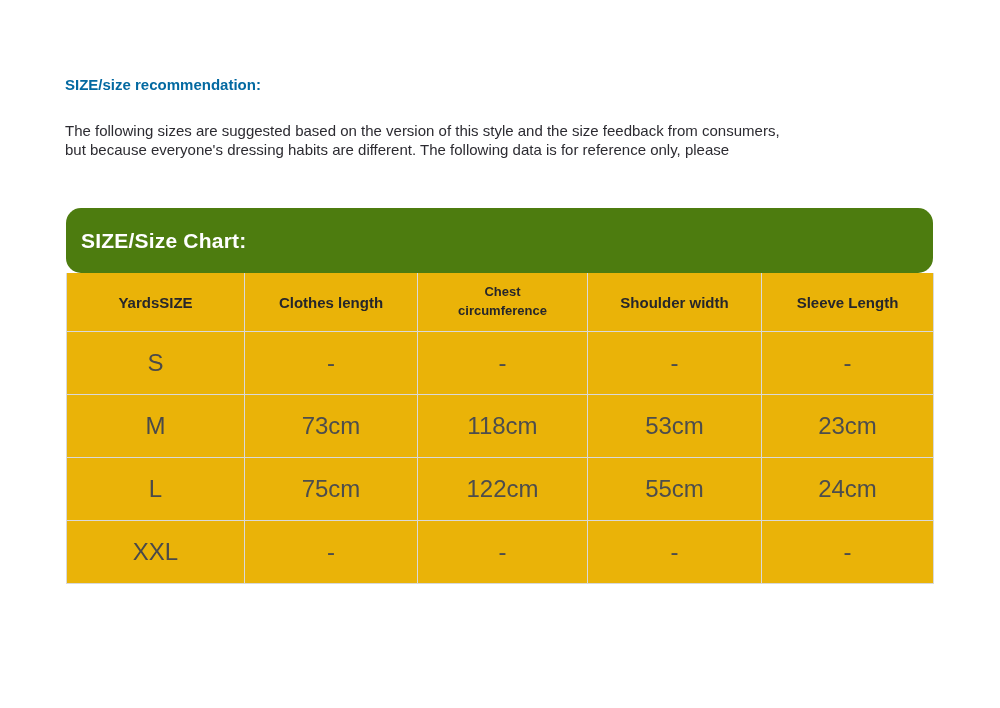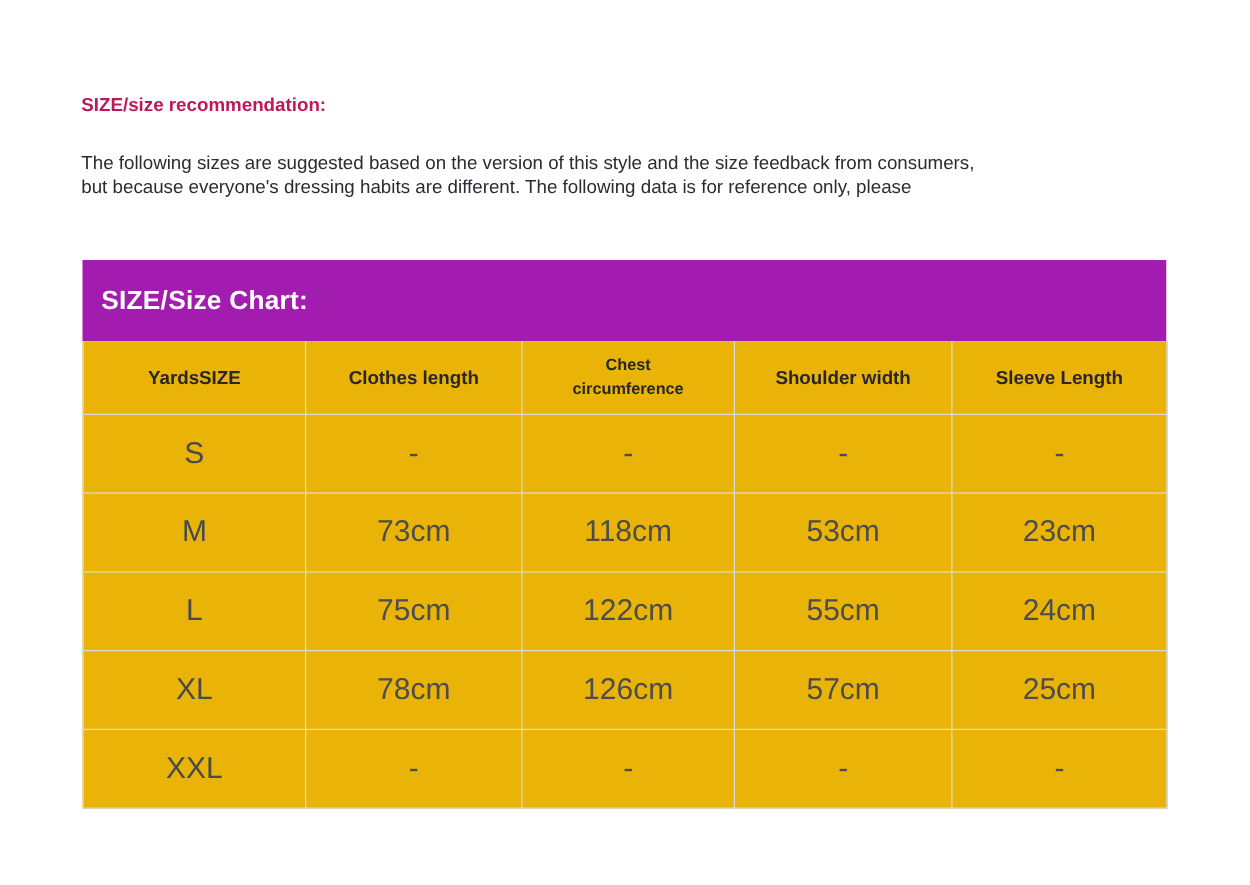--- a/index.html
+++ b/index.html
@@ -14,46 +14,47 @@
     height: 708px;
     background: #ffffff;
     overflow: hidden;
   }
   .intro-heading {
     position: absolute;
     left: 65px;
     top: 76px;
     font-size: 15px;
     font-weight: bold;
-    color: #be185d;
+    color: #0369a1;
     white-space: nowrap;
   }
   .intro-paragraph {
     position: absolute;
     left: 65px;
     top: 121px;
     font-size: 15px;
     font-weight: normal;
     color: #2c2b31;
     line-height: 19px;
   }
   .intro-paragraph .line {
     white-space: nowrap;
   }
   .chart-title-bar {
     position: absolute;
     left: 66px;
     top: 208px;
     width: 867px;
     height: 65px;
-    background: #a21caf;
+    background: #4d7c0f;
     display: flex;
     align-items: center;
     box-sizing: border-box;
     padding-left: 15px;
+    border-radius: 15px;
   }
   .chart-title-bar .title {
     color: #ffffff;
     font-size: 21px;
     font-weight: bold;
     letter-spacing: 0.2px;
   }
   table.size-table {
     position: absolute;
     left: 66px;
@@ -155,27 +156,20 @@
         <td>23cm</td>
       </tr>
       <tr>
         <td class="size-col">L</td>
         <td>75cm</td>
         <td>122cm</td>
         <td>55cm</td>
         <td>24cm</td>
       </tr>
       <tr>
-        <td class="size-col">XL</td>
-        <td>78cm</td>
-        <td>126cm</td>
-        <td>57cm</td>
-        <td>25cm</td>
-      </tr>
-      <tr>
         <td class="size-col">XXL</td>
         <td>-</td>
         <td>-</td>
         <td>-</td>
         <td>-</td>
       </tr>
     </tbody>
   </table>
 
 </div>

